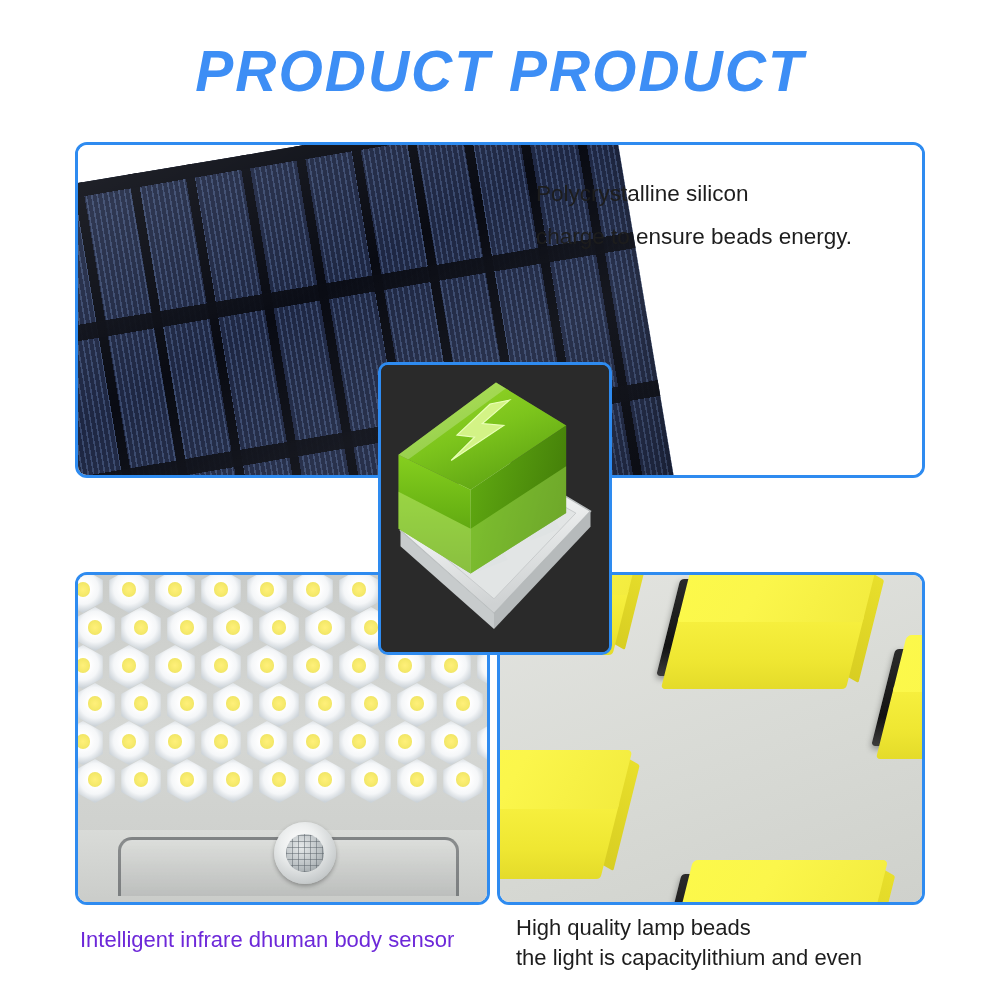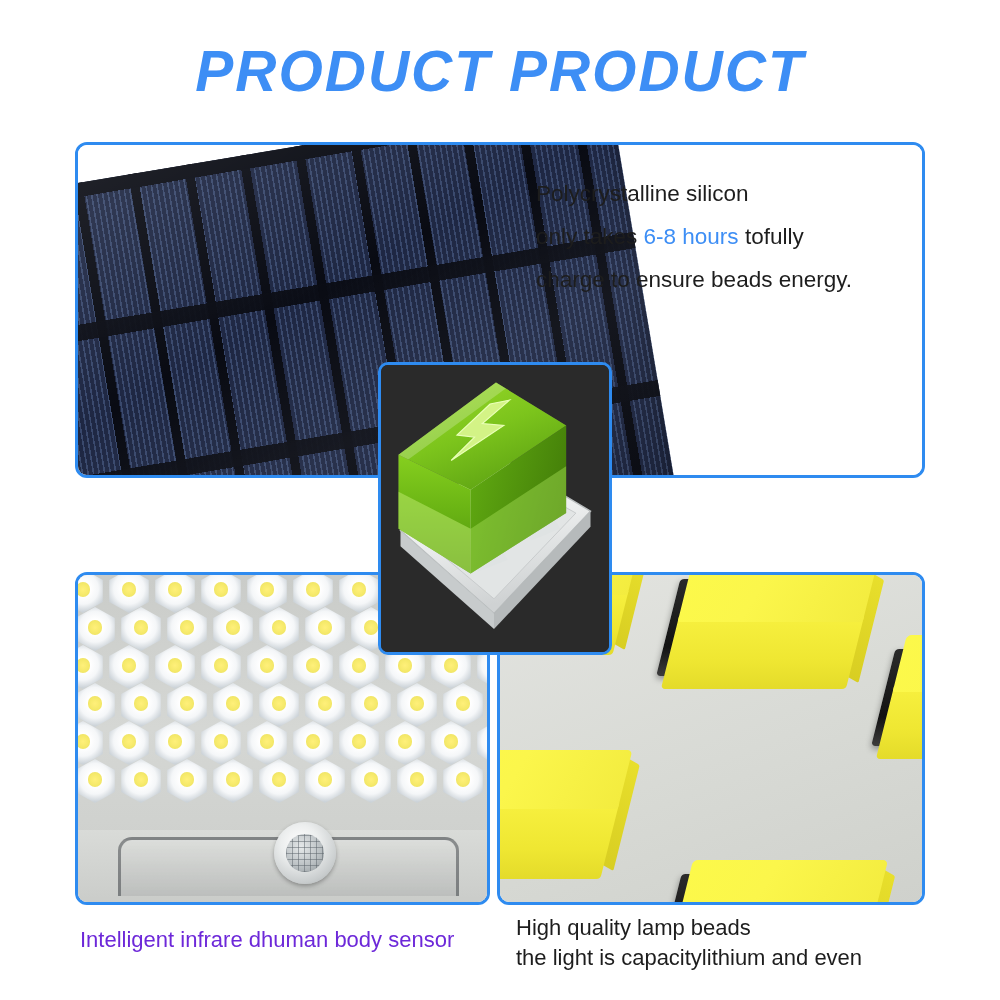--- a/index.html
+++ b/index.html
@@ -190,23 +190,20 @@
   <div class="framebox" id="solar-box">
     <div class="solar-bg"></div>
     <div class="solar-panel">
       <div class="solar-cells"></div>
       <div class="solar-sheen"></div>
     </div>
   </div>
 
   <div class="desc">
     <div>Polycrystalline silicon</div>
-    <div>
-      <span>only takes </span><span class="hl">6-8 hours</span><span> tofully</span>
-    </div>
     <div>charge to ensure beads energy.</div>
   </div>
 
   <div class="framebox" id="battery-box">
     <div class="bat-bg"></div>
     <svg class="bat-svg" viewBox="0 0 234 293">
       <defs>
         <linearGradient id="trayG" x1="0" y1="0" x2="0.3" y2="1">
           <stop offset="0%" stop-color="#ffffff"></stop>
           <stop offset="55%" stop-color="#eceeee"></stop>

